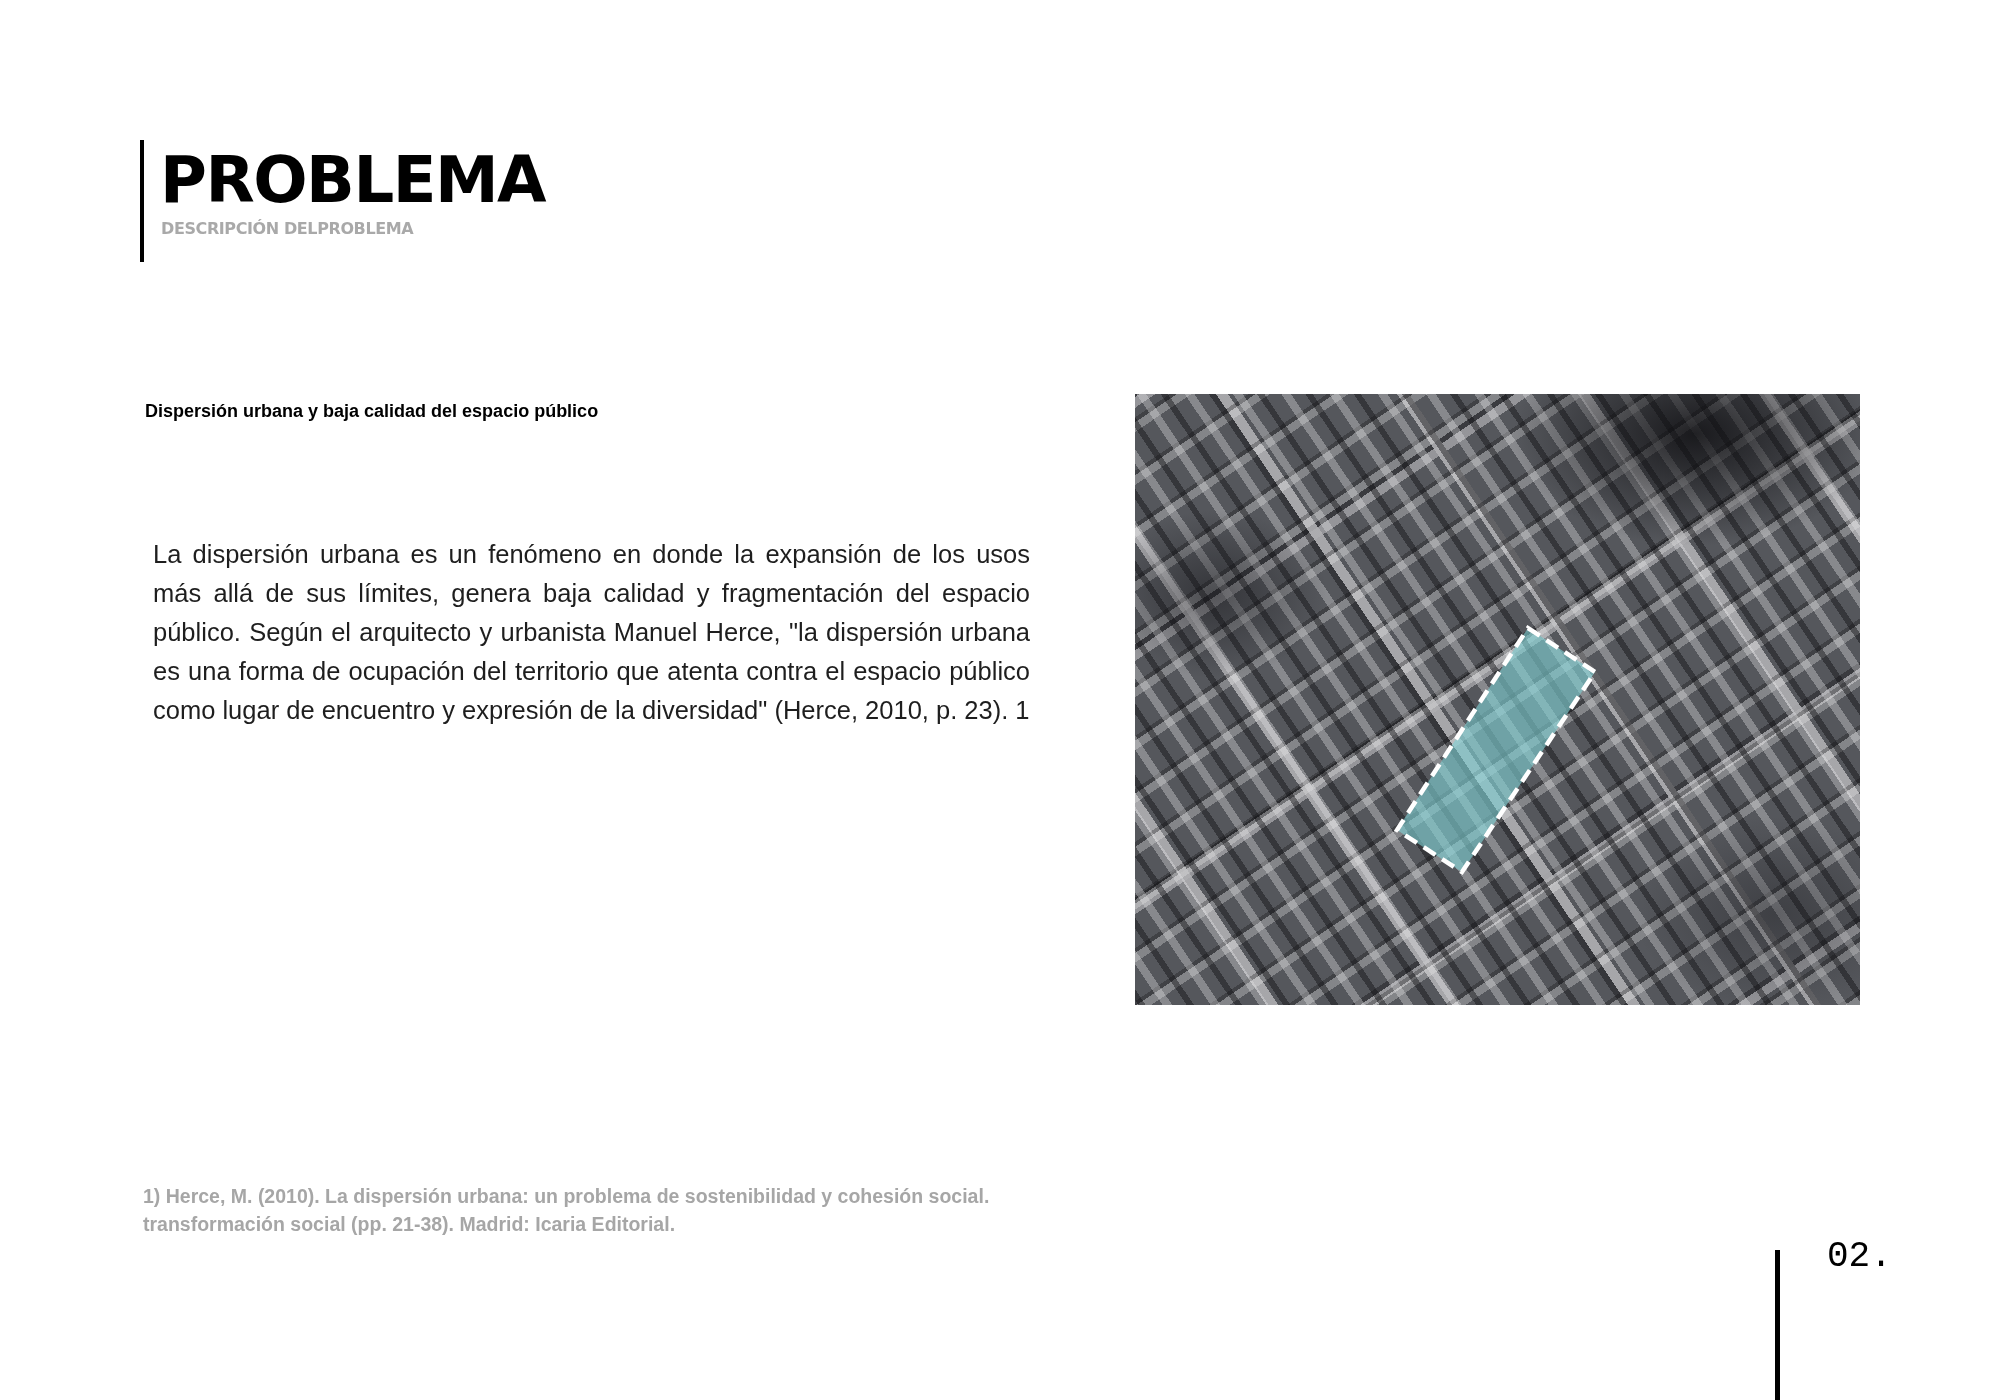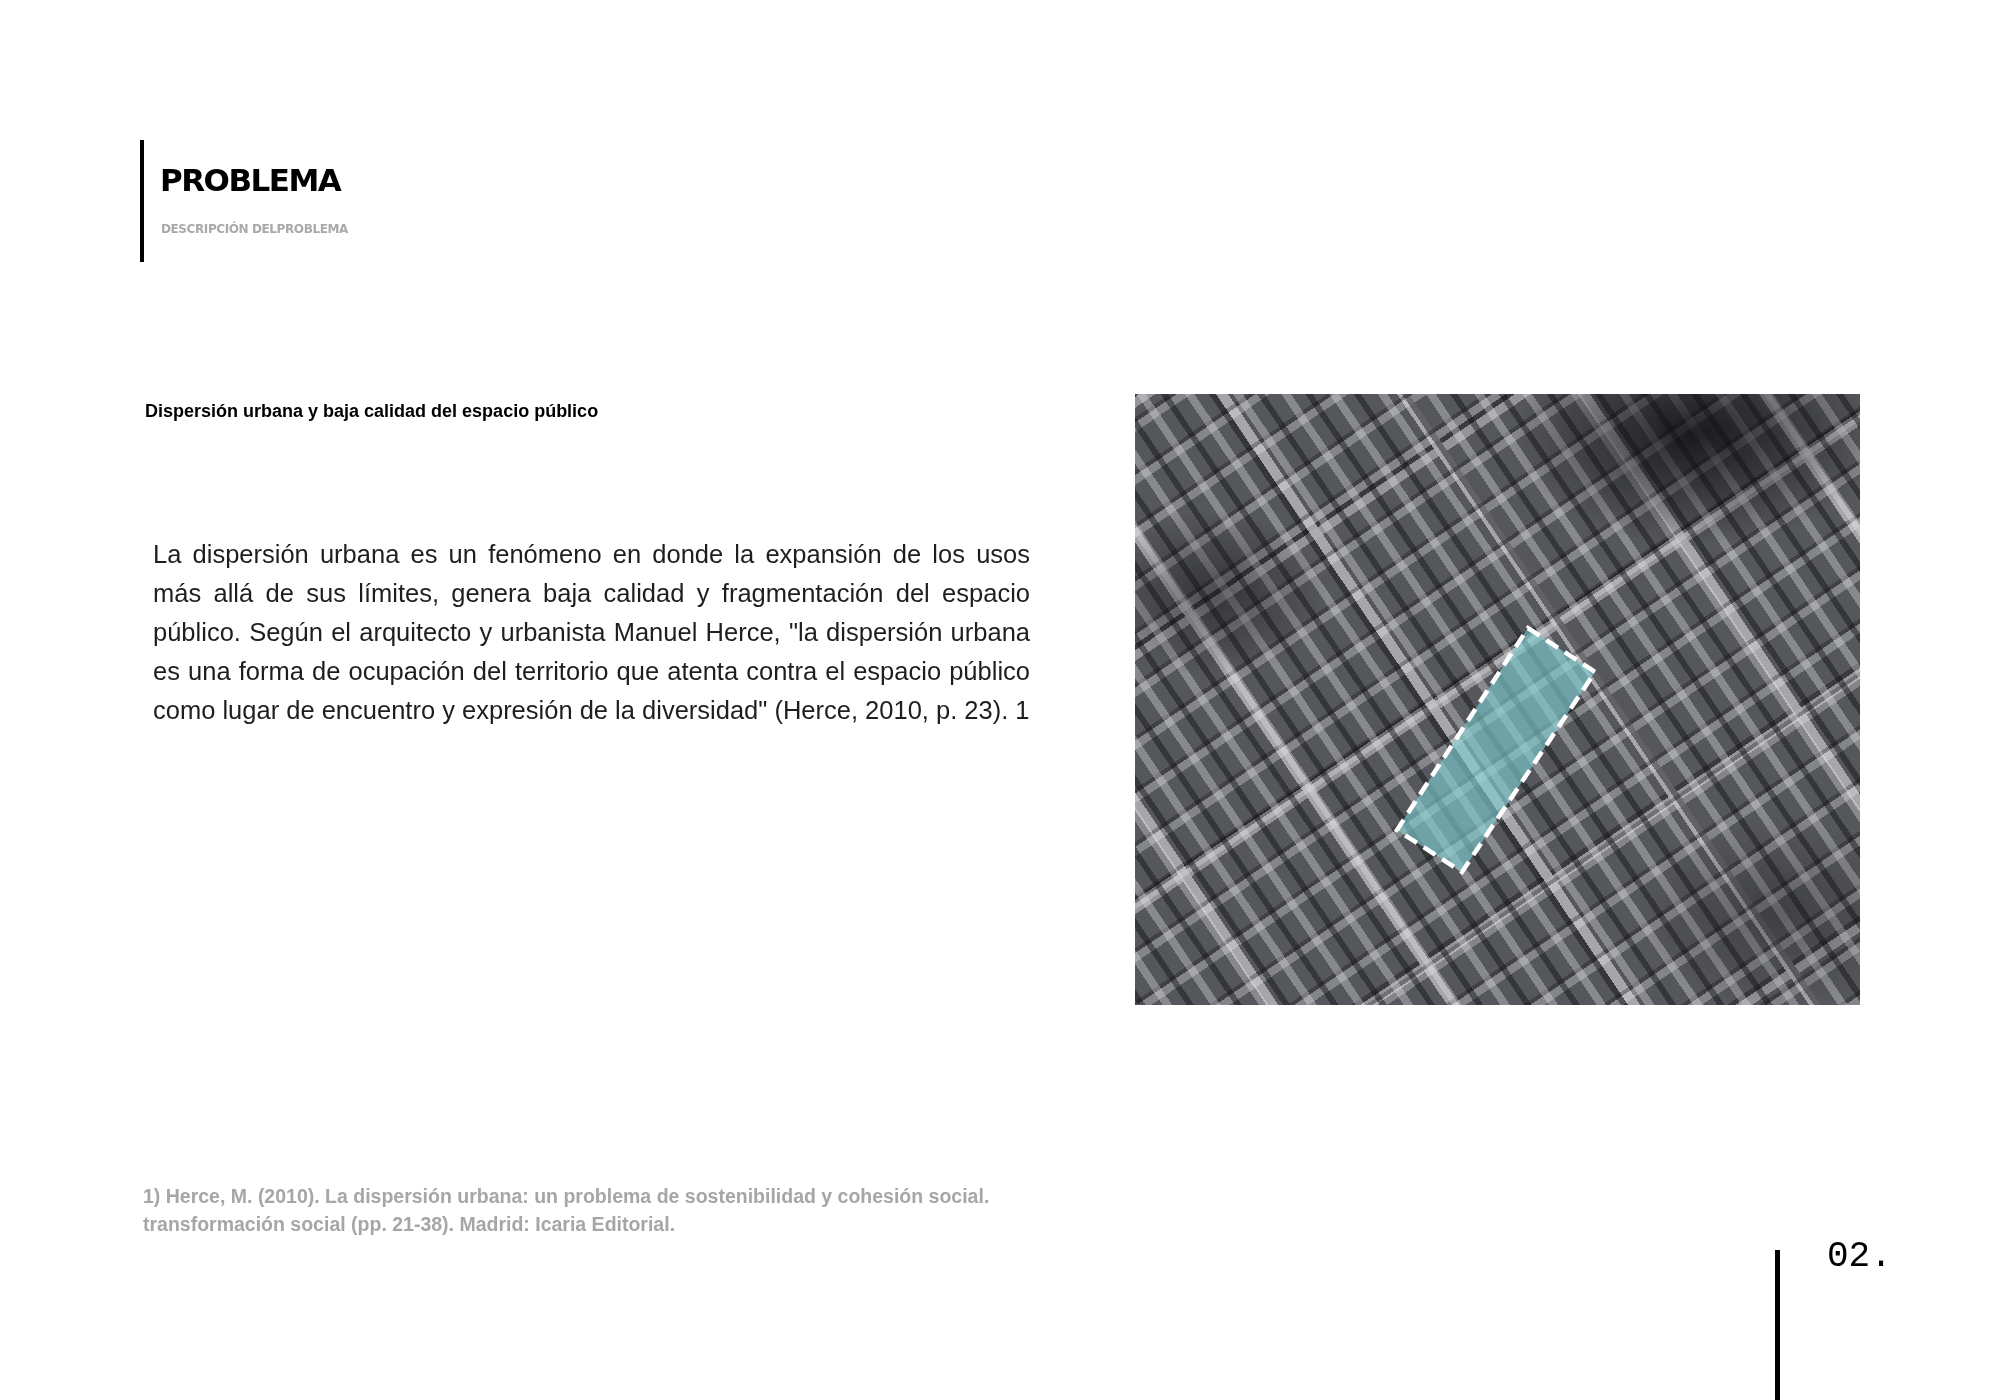--- a/index.html
+++ b/index.html
@@ -21,33 +21,33 @@
       width: 4px;
       height: 122px;
       background: #000;
     }
     .title {
       position: absolute;
       left: 160px;
       top: 152px;
       font-family: "DejaVu Sans", sans-serif;
       font-weight: bold;
-      font-size: 31px;
+      font-size: 64px;
       letter-spacing: -1.5px;
       line-height: 56px;
       color: #000;
       margin: 0;
     }
     .subtitle {
       position: absolute;
       left: 161px;
       top: 219px;
       font-family: "DejaVu Sans", sans-serif;
       font-weight: bold;
-      font-size: 12px;
+      font-size: 16px;
       letter-spacing: -0.4px;
       line-height: 20px;
       color: #a9a9a9;
       margin: 0;
     }
     .section-heading {
       position: absolute;
       left: 145px;
       top: 395px;
       font-family: "Liberation Sans", sans-serif;

